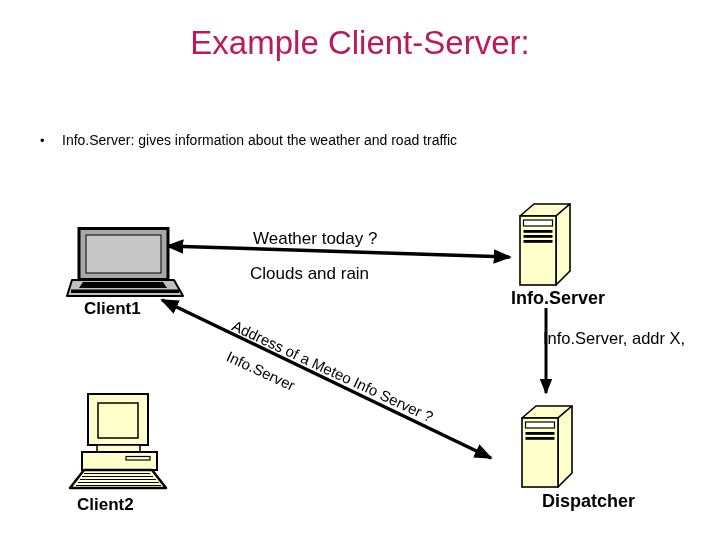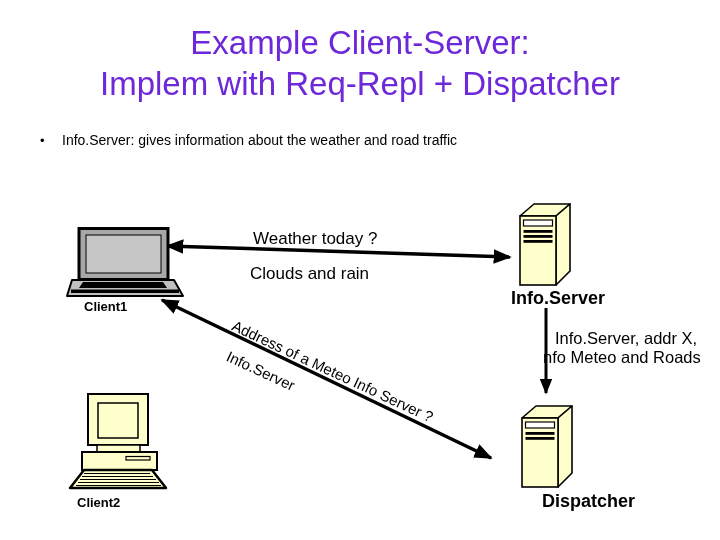--- a/index.html
+++ b/index.html
@@ -3,47 +3,46 @@
 <meta charset="utf-8">
 <style>
   html,body{margin:0;padding:0;background:#fff;}
   .slide{
     position:relative;width:720px;height:540px;background:#fff;overflow:hidden;
     font-family:"Liberation Sans","DejaVu Sans",sans-serif;color:#000;
   }
   .abs{position:absolute;}
   .title{
     top:22px;left:0;width:720px;text-align:center;
-    font-size:33px;line-height:41px;color:#6d28d9;white-space:nowrap;
+    font-size:33px;line-height:41px;color:#be185d;white-space:nowrap;
   }
   .bullet-row{
     top:131px;left:40px;display:flex;align-items:flex-start;
     font-size:14px;line-height:19px;
   }
   .bullet-dot{width:22px;font-size:13px;line-height:19px;}
   .msg{font-size:17px;line-height:19px;white-space:nowrap;}
-  .node-label{font-size:13px;font-weight:bold;white-space:nowrap;}
+  .node-label{font-size:17px;font-weight:bold;white-space:nowrap;}
   .reg-block{top:329px;left:543px;font-size:16.5px;line-height:19px;white-space:nowrap;}
-  .reg-line1{margin-left:12px;}
+  .reg-line1{}
   .rot-block{
     top:316px;left:237px;transform:rotate(25deg);transform-origin:0 0;
     font-size:15px;line-height:20px;white-space:nowrap;
   }
   .rot-line2{margin-top:10px;margin-left:8px;}
   svg{display:block;}
   .overlay{position:absolute;top:0;left:0;pointer-events:none;}
 </style>
 </head>
 <body>
 
 <div class="slide">
 
   <div class="abs title">
     <div>Example Client-Server:</div>
-    <div>Implem with Req-Repl + Dispatcher</div>
   </div>
 
   <div class="abs bullet-row">
     <span class="bullet-dot">•</span>
     <span>Info.Server: gives information about the weather and road traffic</span>
   </div>
 
   <svg class="overlay" width="720" height="540" viewBox="0 0 720 540">
     <defs>
       <marker id="ah" viewBox="0 0 10 8" refX="9" refY="4" markerWidth="5.2" markerHeight="4.2" orient="auto-start-reverse" markerUnits="strokeWidth">
@@ -99,21 +98,20 @@
   <div class="abs msg" style="top:229px;left:253px;">Weather today ?</div>
   <div class="abs msg" style="top:264px;left:250px;">Clouds and rain</div>
 
   <div class="abs rot-block">
     <div>Address of a Meteo Info Server ?</div>
     <div class="rot-line2">Info.Server</div>
   </div>
 
   <div class="abs reg-block">
     <div class="reg-line1">Info.Server, addr X,</div>
-    <div>nfo Meteo and Roads</div>
   </div>
 
   <div class="abs node-label" style="top:299px;left:84px;">Client1</div>
   <div class="abs node-label" style="top:495px;left:77px;">Client2</div>
   <div class="abs node-label" style="top:288px;left:511px;font-size:18px;">Info.Server</div>
   <div class="abs node-label" style="top:491px;left:514px;font-size:18px;margin-left:28px;">Dispatcher</div>
 
 </div>
 
 </body></html>

